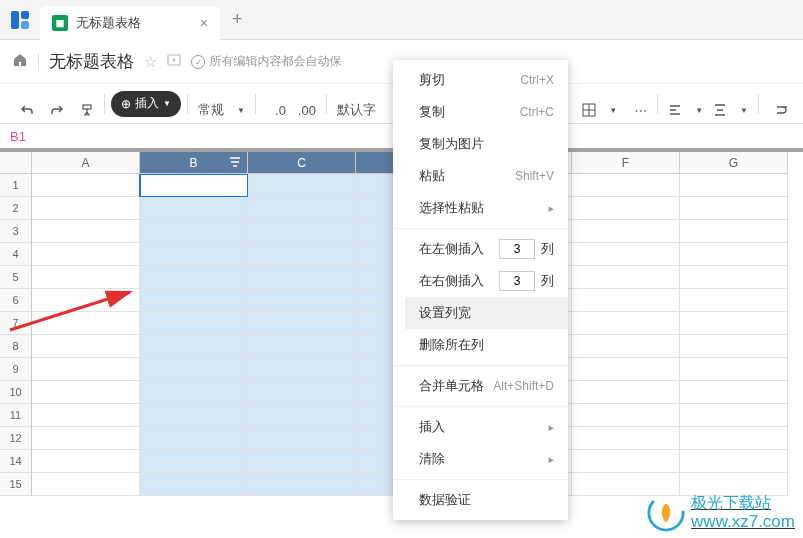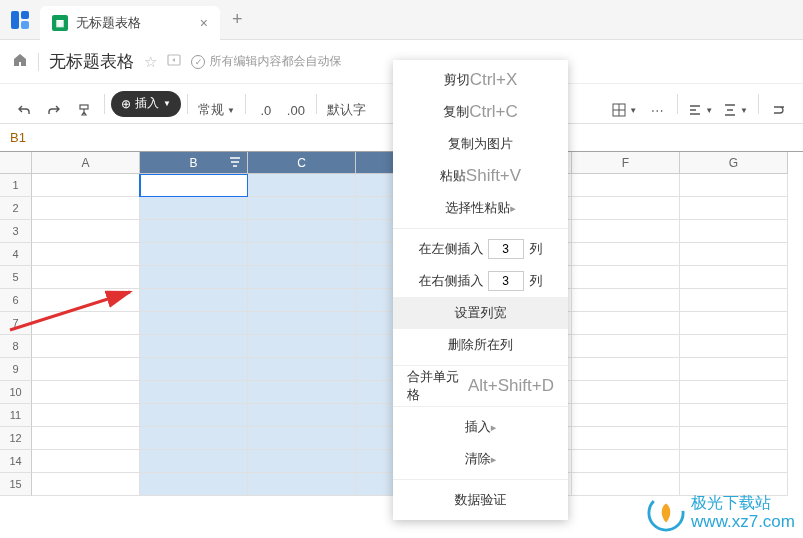--- a/index.html
+++ b/index.html
@@ -16,54 +16,54 @@
 .docheader { height: 44px; display: flex; align-items: center; padding: 0 12px; gap: 10px; border-bottom: 1px solid #eee; }
 .home-icon { color: #888; font-size: 16px; }
 .vsep { width: 1px; height: 18px; background: #ddd; }
 .doc-title { font-size: 17px; color: #333; font-weight: 400; }
 .star-icon { color: #bbb; font-size: 15px; }
 .arrow-icon { color: #bbb; font-size: 13px; }
 .save-status { display: flex; align-items: center; gap: 4px; color: #999; font-size: 12px; }
 .check-icon { width: 14px; height: 14px; border: 1px solid #999; border-radius: 50%; display: inline-flex; align-items: center; justify-content: center; font-size: 9px; }
 
 .toolbar { height: 40px; display: flex; align-items: center; padding: 0 10px; gap: 2px; border-bottom: 1px solid #e0e0e0; }
-.tbtn { min-width: 28px; height: 28px; display: flex; align-items: center; justify-content: center; color: #555; cursor: pointer; border-radius: 3px; font-size: 13px; gap: 3px; padding: 0 4px; margin-top: 13px; }
+.tbtn { min-width: 28px; height: 28px; display: flex; align-items: center; justify-content: flex-end; color: #555; cursor: pointer; border-radius: 3px; font-size: 13px; gap: 13px; padding: 0 4px; margin-top: 13px; }
 .tsep { width: 1px; height: 20px; background: #ddd; margin: 0 4px; }
 .pill { background: #333; color: #fff; border-radius: 14px; height: 26px; padding: 0 10px; display: flex; align-items: center; gap: 4px; font-size: 12px; }
 .dd { font-size: 8px; color: inherit; }
 
-.cellname { height: 28px; display: flex; align-items: center; padding: 0 10px; border-bottom: 1px solid #a3a3a3; font-size: 13px; color: #a16207; }
+.cellname { height: 28px; display: flex; align-items: center; padding: 0 10px; border-bottom: 4px solid #a3a3a3; font-size: 13px; color: #ec4899; }
 
 .grid { position: relative; }
 .colheads { display: flex; height: 22px; }
 .corner { width: 32px; border-right: 1px solid #ccc; border-bottom: 1px solid #ccc; background: #f8f8f8; }
 .colhead { width: 108px; border-right: 1px solid #ccc; border-bottom: 1px solid #ccc; background: #f8f8f8; display: flex; align-items: center; justify-content: center; font-size: 12px; color: #666; position: relative; }
 .colhead.selected { background: #5b7ba0; color: #fff; }
 .colhead.selected .col-menu { position: absolute; right: 6px; }
 .rows { }
 .row { display: flex; height: 23px; }
 .rowhead { width: 32px; border-right: 1px solid #ccc; border-bottom: 1px solid #e0e0e0; background: #f8f8f8; display: flex; align-items: center; justify-content: center; font-size: 11px; color: #666; }
 .cell { width: 108px; border-right: 1px solid #e0e0e0; border-bottom: 1px solid #e0e0e0; }
 .cell.selected { background: #d7e6f4; }
 .cell.active { background: #fff; outline: 2px solid #1a73e8; outline-offset: -1px; }
 
 .context-menu { position: absolute; top: 60px; left: 393px; width: 175px; background: #fff; box-shadow: 0 2px 10px rgba(0,0,0,0.25); z-index: 100; padding: 4px 0; font-size: 13px; }
-.cm-item { height: 32px; display: flex; align-items: center; justify-content: center; padding: 0 14px; cursor: pointer; color: #333; }
+.cm-item { height: 32px; display: flex; align-items: center; justify-content: space-between; padding: 0 14px; cursor: pointer; color: #333; margin-left: 12px; }
 .cm-item:hover, .cm-item.hover { background: #f0f0f0; }
-.cm-shortcut { color: #999; font-size: 17px; }
+.cm-shortcut { color: #999; font-size: 12px; }
 .cm-sep { height: 1px; background: #eee; margin: 4px 0; }
 .cm-sub { color: #999; font-size: 11px; }
 .cm-input { width: 36px; height: 20px; border: 1px solid #ccc; text-align: center; font-size: 12px; margin: 0 4px; }
 .cm-row { display: flex; align-items: center; gap: 2px; }
 
 .arrow-svg { position: absolute; pointer-events: none; z-index: 50; }
 
 .watermark { position: absolute; right: 8px; bottom: 6px; display: flex; align-items: center; gap: 6px; z-index: 200; }
 .wm-logo { width: 38px; height: 38px; }
-.wm-text { display: flex; flex-direction: column; line-height: 1.15; }
+.wm-text { display: flex; flex-direction: column; line-height: 1.15; text-decoration: underline; }
 .wm-main { font-size: 16px; color: #2aa7d8; font-weight: 500; }
 .wm-url { font-size: 17px; color: #2aa7d8; }
 
 .tool-spacer { flex: 1; }
 </style>
 </head>
 <body>
 
 <div class="tabbar">
   <div class="tabbar-logo">

